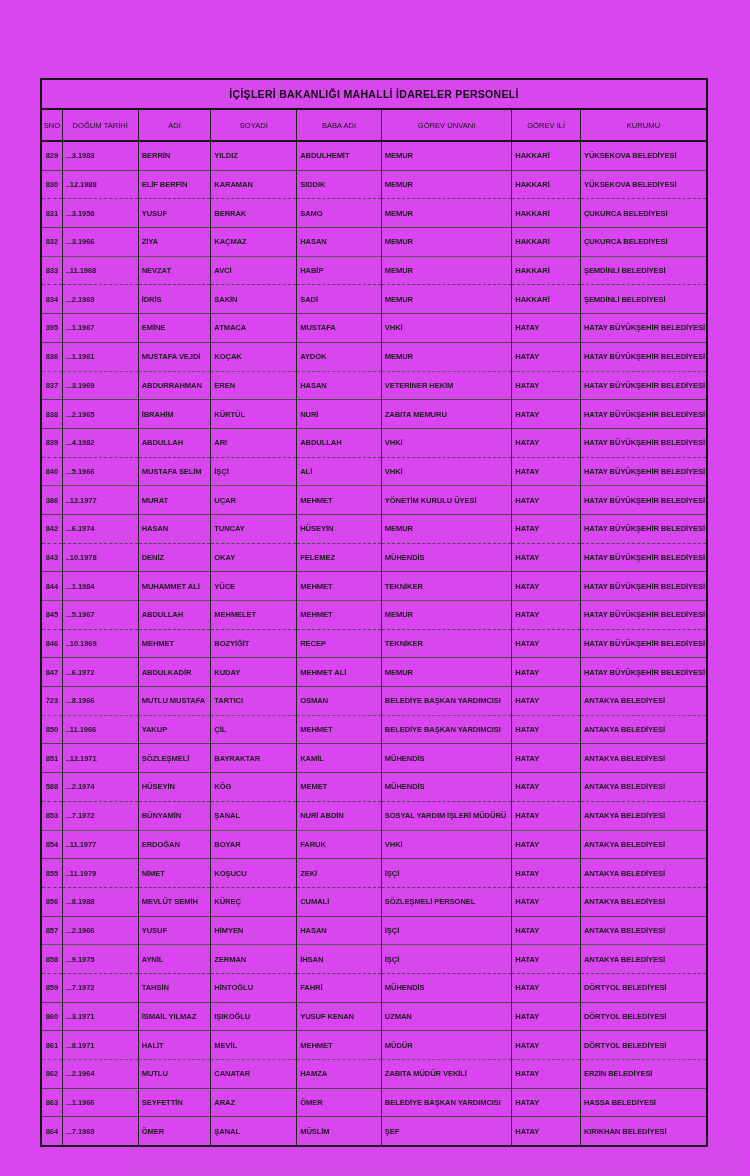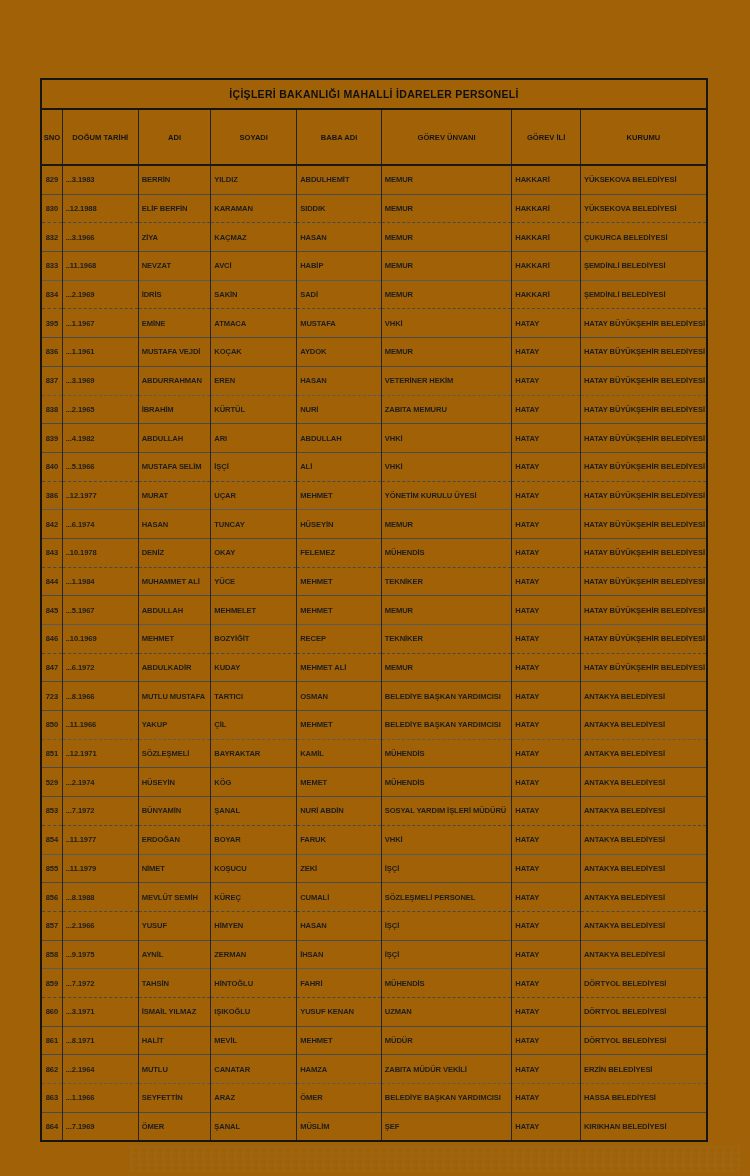--- a/index.html
+++ b/index.html
@@ -5,21 +5,21 @@
   html, body {
     margin: 0;
     padding: 0;
     background: #ffffff;
     font-family: "Liberation Sans", sans-serif;
   }
   .sheet {
     position: relative;
     width: 750px;
     height: 1176px;
-    background: #a16207;
+    background: #d946ef;
     overflow: hidden;
   }
   table.doc-table {
     position: absolute;
     left: 40px;
     top: 78px;
     width: 668px;
     border-collapse: collapse;
     table-layout: fixed;
     border: 2px solid #161616;
@@ -30,27 +30,27 @@
     font-weight: bold;
     letter-spacing: 0.3px;
     text-align: center;
     color: #101010;
     border-bottom: 2px solid #161616;
     padding: 2px 0;
   }
   tr.header-row th {
     height: 30px;
     font-size: 7.6px;
-    font-weight: bold;
+    font-weight: normal;
     color: #151515;
     text-align: center;
     border-left: 1px solid #222222;
     border-right: 1px solid #222222;
     border-bottom: 2px solid #1a1a1a;
-    padding: 12px 1px;
+    padding: 0 1px;
     overflow: hidden;
     white-space: nowrap;
   }
   tbody td {
     height: 27.7px;
     font-size: 7.6px;
     font-weight: 600;
     color: #1d1d1d;
     border-left: 1px solid #262626;
     border-right: 1px solid #262626;
@@ -122,20 +122,30 @@
           <td class="c-sno">830</td>
           <td class="c-dogum-tarihi">..12.1988</td>
           <td class="c-adi">ELİF BERFİN</td>
           <td class="c-soyadi">KARAMAN</td>
           <td class="c-baba-adi">SIDDIK</td>
           <td class="c-gorev-unvani">MEMUR</td>
           <td class="c-gorev-ili">HAKKARİ</td>
           <td class="c-kurumu">YÜKSEKOVA BELEDİYESİ</td>
         </tr>
         <tr>
+          <td class="c-sno">831</td>
+          <td class="c-dogum-tarihi">...3.1958</td>
+          <td class="c-adi">YUSUF</td>
+          <td class="c-soyadi">BERRAK</td>
+          <td class="c-baba-adi">SAMO</td>
+          <td class="c-gorev-unvani">MEMUR</td>
+          <td class="c-gorev-ili">HAKKARİ</td>
+          <td class="c-kurumu">ÇUKURCA BELEDİYESİ</td>
+        </tr>
+        <tr>
           <td class="c-sno">832</td>
           <td class="c-dogum-tarihi">...3.1966</td>
           <td class="c-adi">ZİYA</td>
           <td class="c-soyadi">KAÇMAZ</td>
           <td class="c-baba-adi">HASAN</td>
           <td class="c-gorev-unvani">MEMUR</td>
           <td class="c-gorev-ili">HAKKARİ</td>
           <td class="c-kurumu">ÇUKURCA BELEDİYESİ</td>
         </tr>
         <tr>
@@ -312,21 +322,21 @@
           <td class="c-sno">851</td>
           <td class="c-dogum-tarihi">..12.1971</td>
           <td class="c-adi">SÖZLEŞMELİ</td>
           <td class="c-soyadi">BAYRAKTAR</td>
           <td class="c-baba-adi">KAMİL</td>
           <td class="c-gorev-unvani">MÜHENDİS</td>
           <td class="c-gorev-ili">HATAY</td>
           <td class="c-kurumu">ANTAKYA BELEDİYESİ</td>
         </tr>
         <tr>
-          <td class="c-sno">529</td>
+          <td class="c-sno">588</td>
           <td class="c-dogum-tarihi">...2.1974</td>
           <td class="c-adi">HÜSEYİN</td>
           <td class="c-soyadi">KÖG</td>
           <td class="c-baba-adi">MEMET</td>
           <td class="c-gorev-unvani">MÜHENDİS</td>
           <td class="c-gorev-ili">HATAY</td>
           <td class="c-kurumu">ANTAKYA BELEDİYESİ</td>
         </tr>
         <tr>
           <td class="c-sno">853</td>

